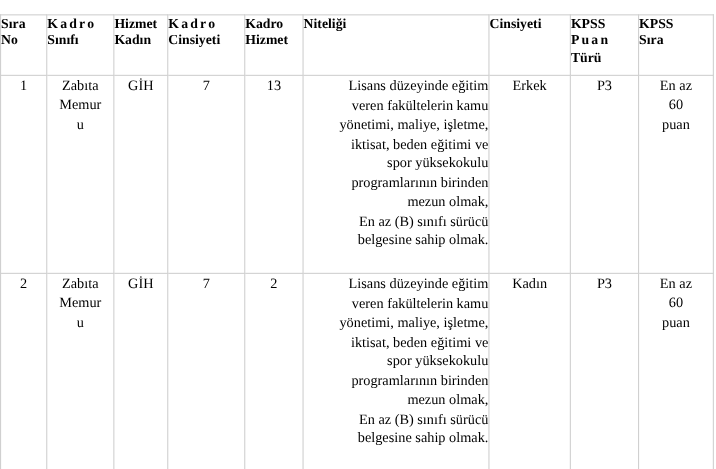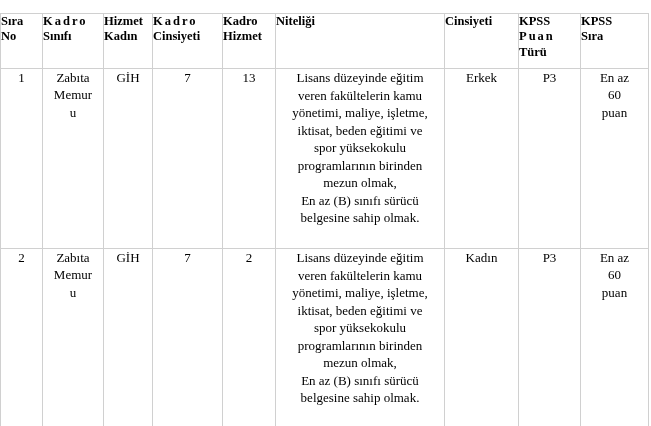--- a/index.html
+++ b/index.html
@@ -64,21 +64,21 @@
   td.c-sira      { padding: 40px 0 0 0; }
   td.c-unvan     { padding: 54px 6px 0 6px; }
   td.c-hizmet    { padding: 54px 3px 0 3px; font-family: Liberation Serif, serif; }
   td.c-derece    { padding: 54px 3px 0 3px; }
   td.c-adet      { padding: 54px 3px 0 3px; }
   td.c-cinsiyet  { padding: 54px 3px 0 3px; }
   td.c-puanturu  { padding: 54px 3px 0 3px; }
   td.c-puan      { padding: 54px 6px 0 6px; }
 
   td.c-nitelik {
-    text-align: center;
+    text-align: right;
     padding: 9px 6px 6px 7px;
     line-height: 1.35;
     font-size: 13px;
   }
   td.c-nitelik .line { display: block; }
 
   td.c-unvan .line,
   td.c-puan  .line { display: block; }
 
   

